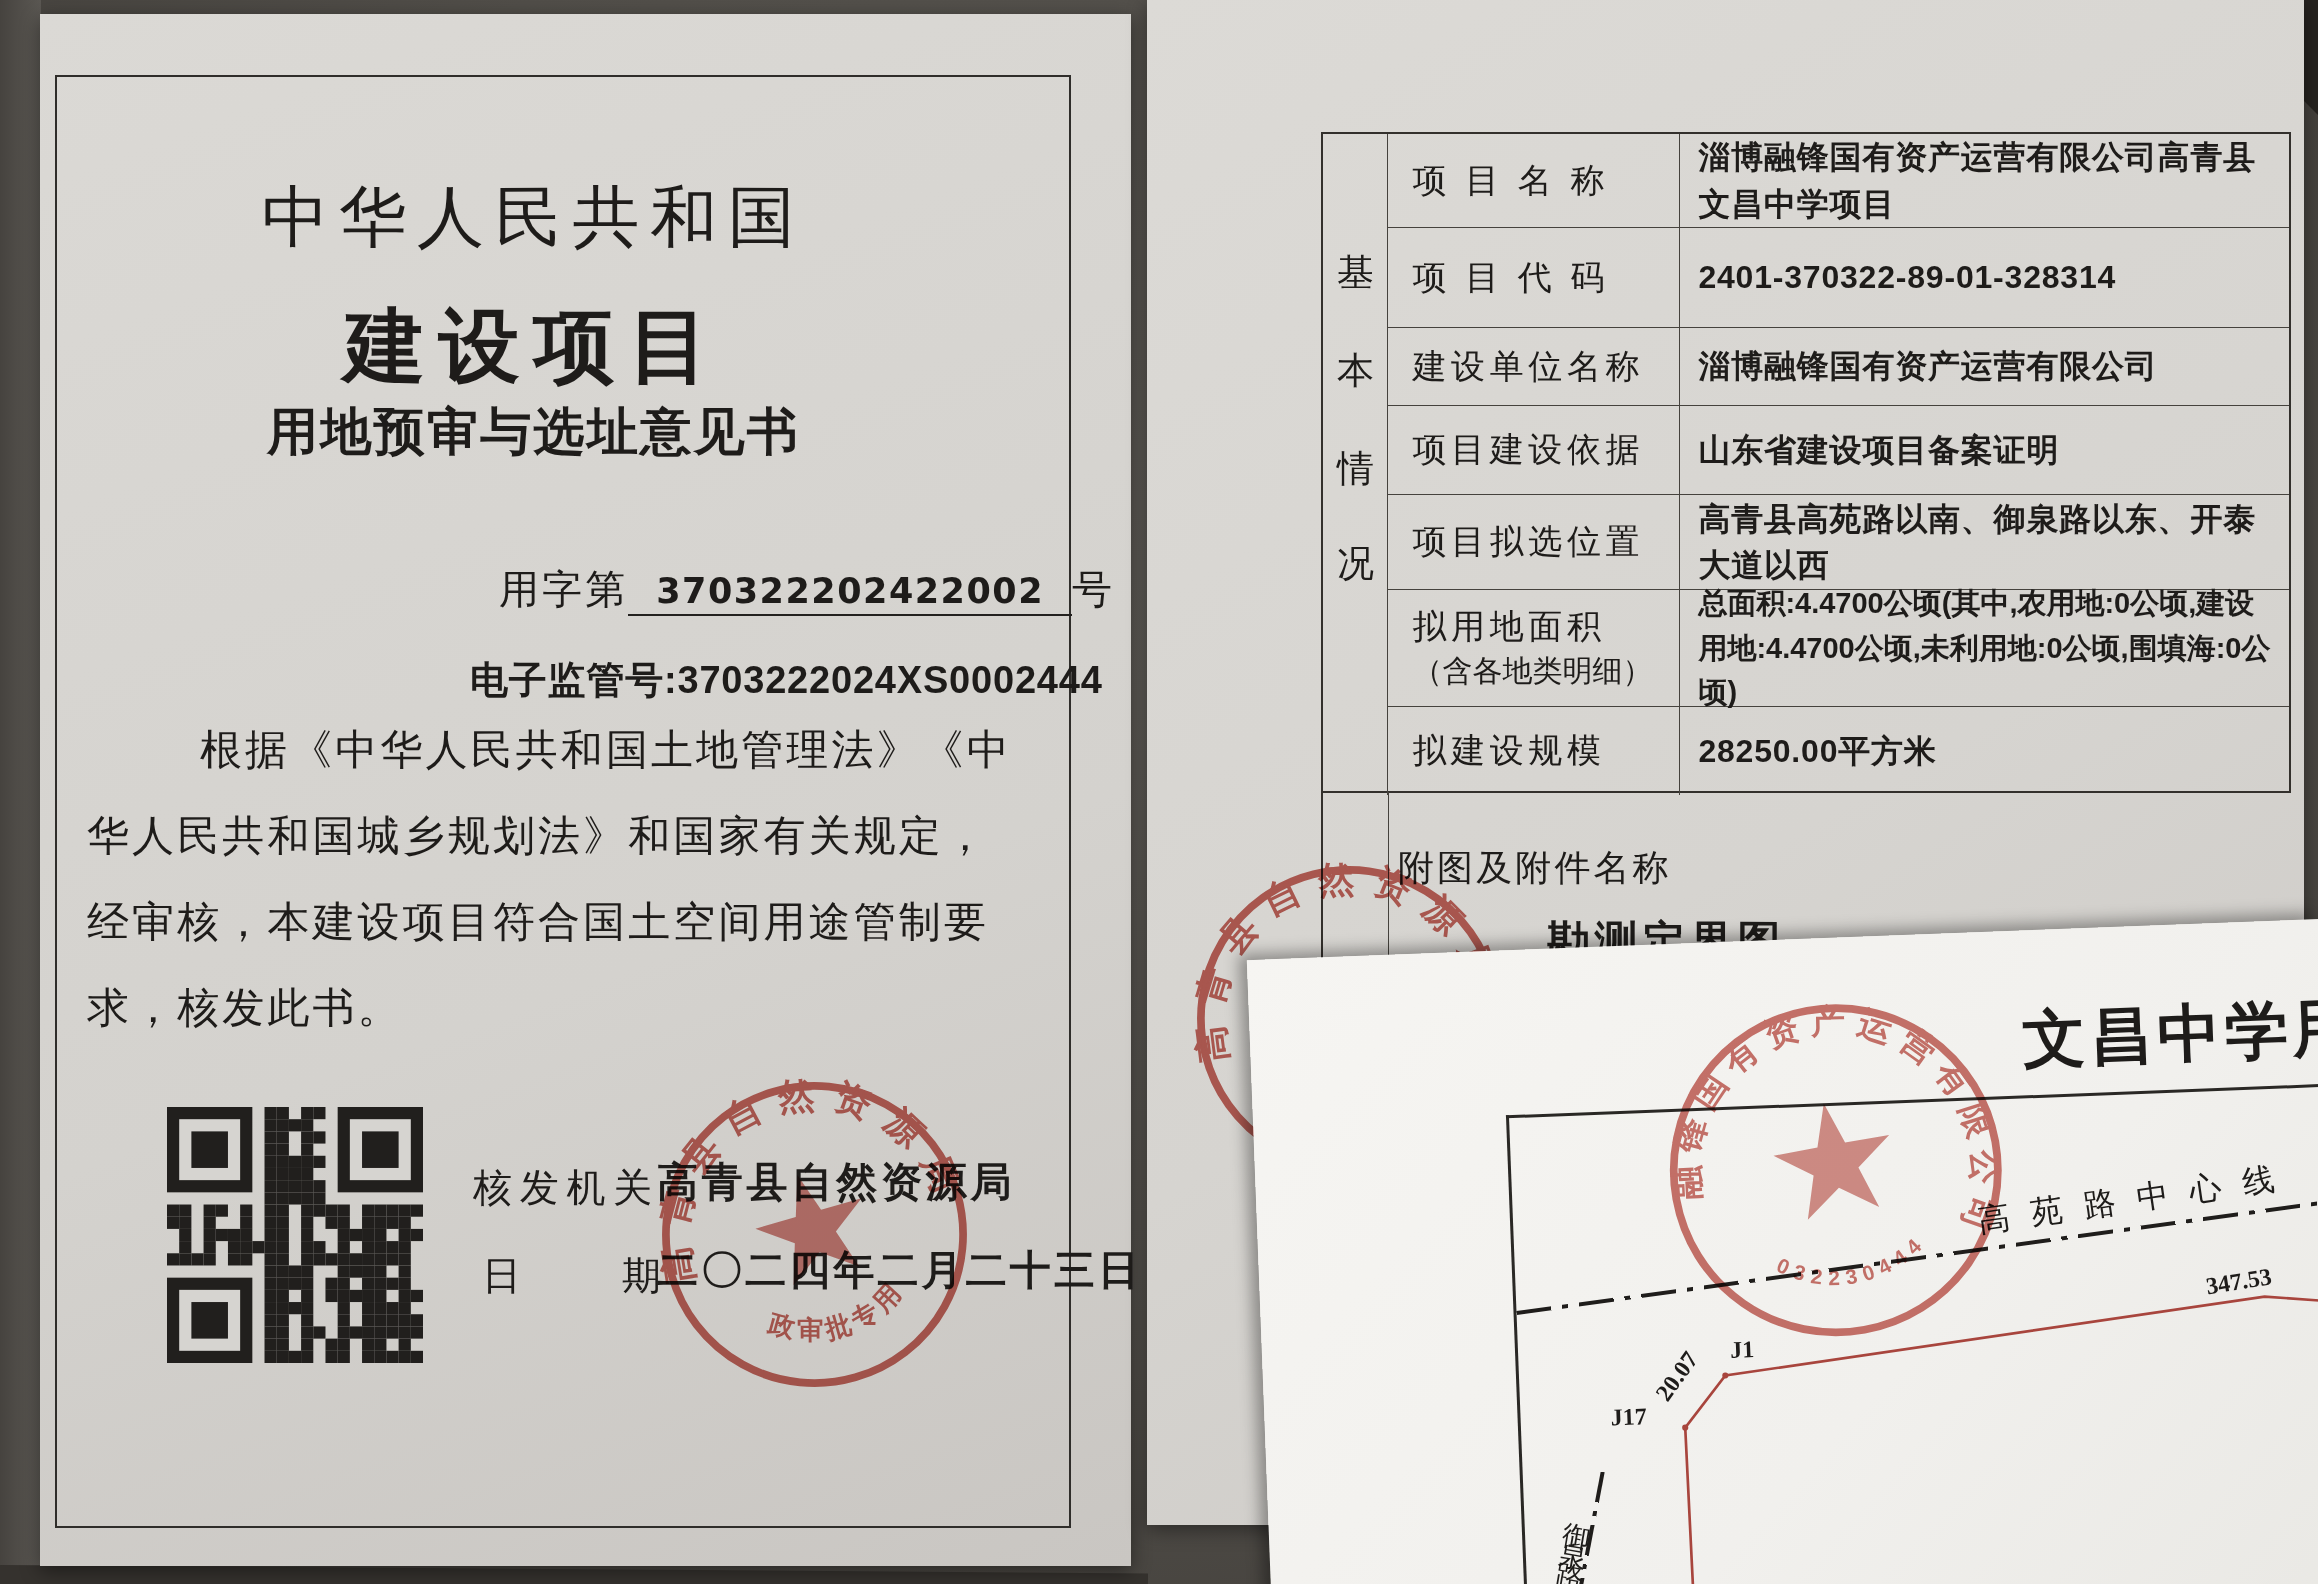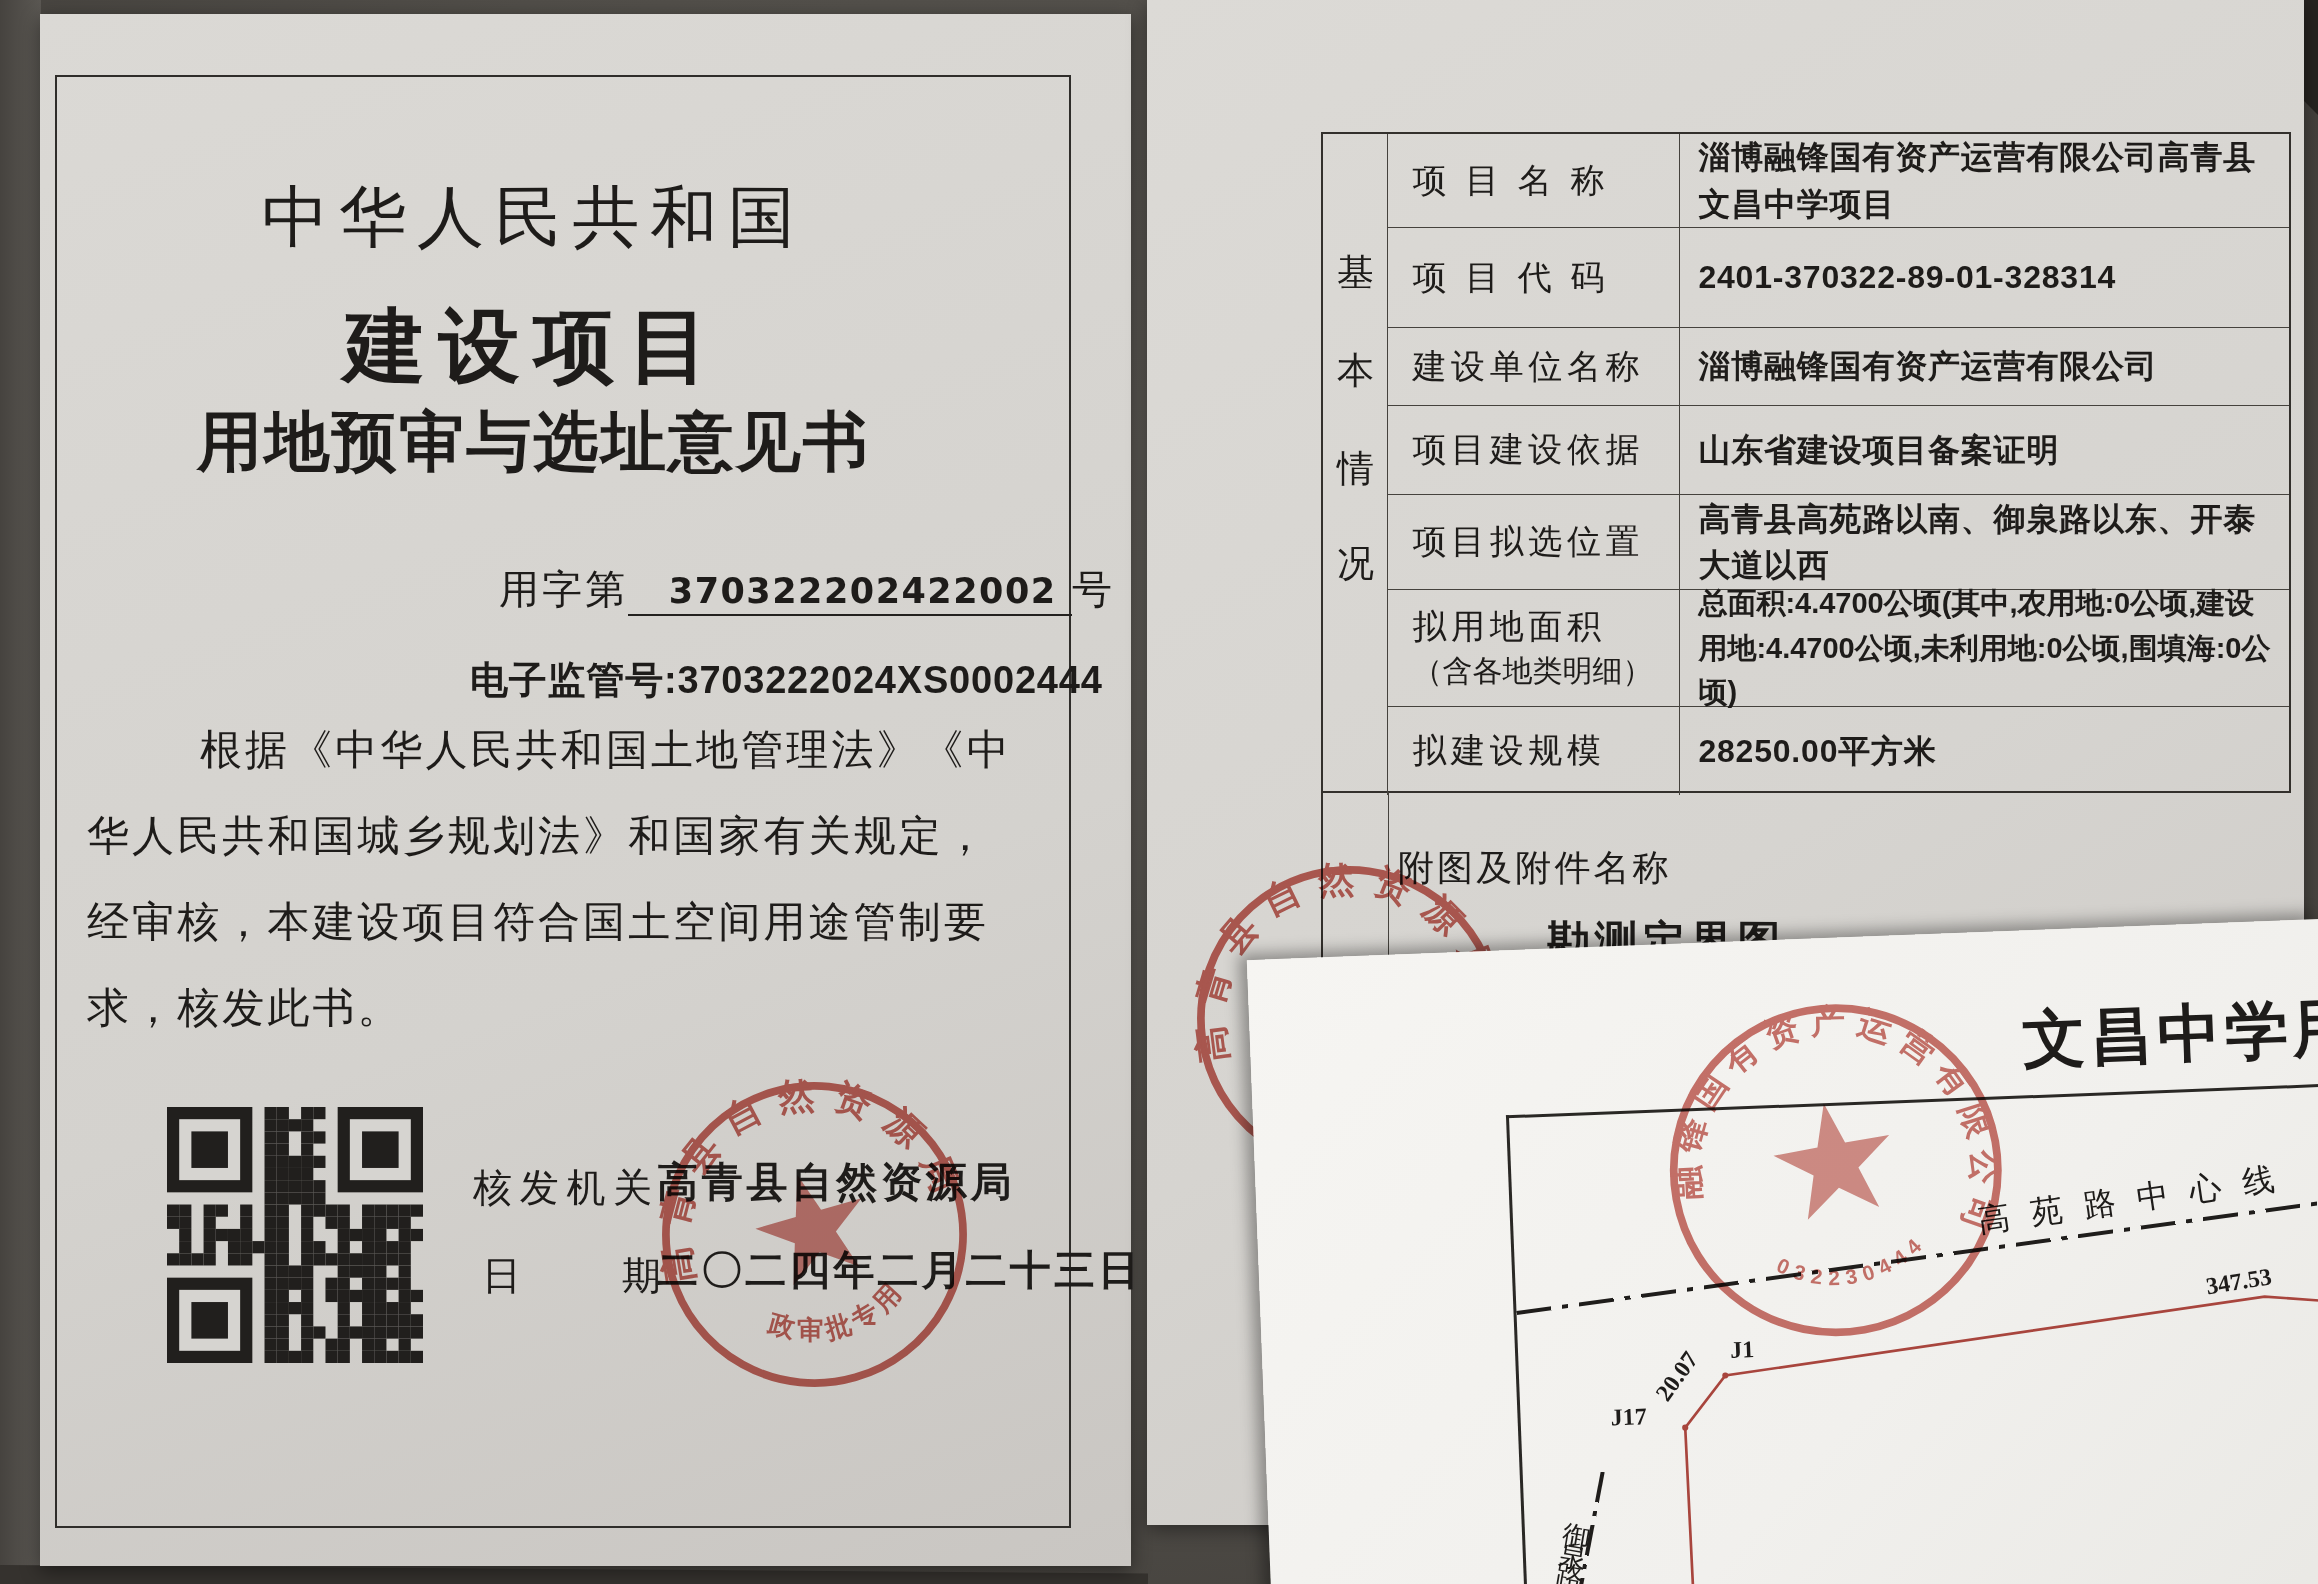--- a/index.html
+++ b/index.html
@@ -17,24 +17,24 @@
   
   .page-left{
     left:40px;top:13.8px;width:1091px;height:1552px;
     background:linear-gradient(160deg,#dbd9d5 0%,#d4d2ce 60%,#c9c6c2 100%);
     box-shadow:0 4.6px 18.4px rgba(0,0,0,.45);
   }
   .page-left .frame{position:absolute;left:15.3px;top:61px;right:60px;bottom:38px;border:2.3px solid #2f2d2a;}
   .lp-center{left:17.6px;width:952px;text-align:center;white-space:nowrap;}
   .t-country{top:158px;font-family:"Liberation Serif",serif;font-size:67px;letter-spacing:10.7px;}
   .t-main1{top:279px;font-size:81px;font-weight:bold;letter-spacing:13.8px;}
-  .t-main2{top:384px;font-size:65px;font-weight:bold;letter-spacing:2.3px;}
+  .t-main2{top:384px;font-size:51px;font-weight:bold;letter-spacing:2.3px;}
   .docno-line{top:548px;left:459px;display:flex;align-items:baseline;white-space:nowrap;}
   .docno-prefix,.docno-suffix{font-family:"Liberation Serif",serif;font-size:40px;letter-spacing:3.1px;}
-  .docno-num{display:inline-block;min-width:413px;text-align:right;border-bottom:2.3px solid #23211f;
+  .docno-num{display:inline-block;min-width:413px;text-align:center;border-bottom:2.3px solid #23211f;
     font-family:"DejaVu Sans",sans-serif;font-size:35px;font-weight:bold;letter-spacing:1.5px;padding:0 15.3px 3.1px 15.3px;}
   .supervision{top:641px;left:430px;font-size:38px;font-weight:bold;letter-spacing:0.8px;white-space:nowrap;text-align:right;}
   .body-par{left:47px;top:693px;width:987px;font-family:Liberation Sans, sans-serif;font-size:42px;line-height:86px;letter-spacing:3.1px;}
   .body-par .indent{padding-left:113px;}
   .qr{left:122px;top:1093px;width:266px;height:256px;}
   .issuer-label{left:433px;top:1147px;font-size:39px;letter-spacing:7.7px;white-space:nowrap;}
   .issuer-value{left:617px;top:1141px;font-size:41px;font-weight:bold;letter-spacing:3.8px;white-space:nowrap;}
   .date-label{left:442px;top:1235px;font-size:39px;letter-spacing:7.7px;white-space:nowrap;}
   .date-value{left:617px;top:1229px;font-size:41px;font-weight:bold;letter-spacing:3.1px;white-space:nowrap;}
   

